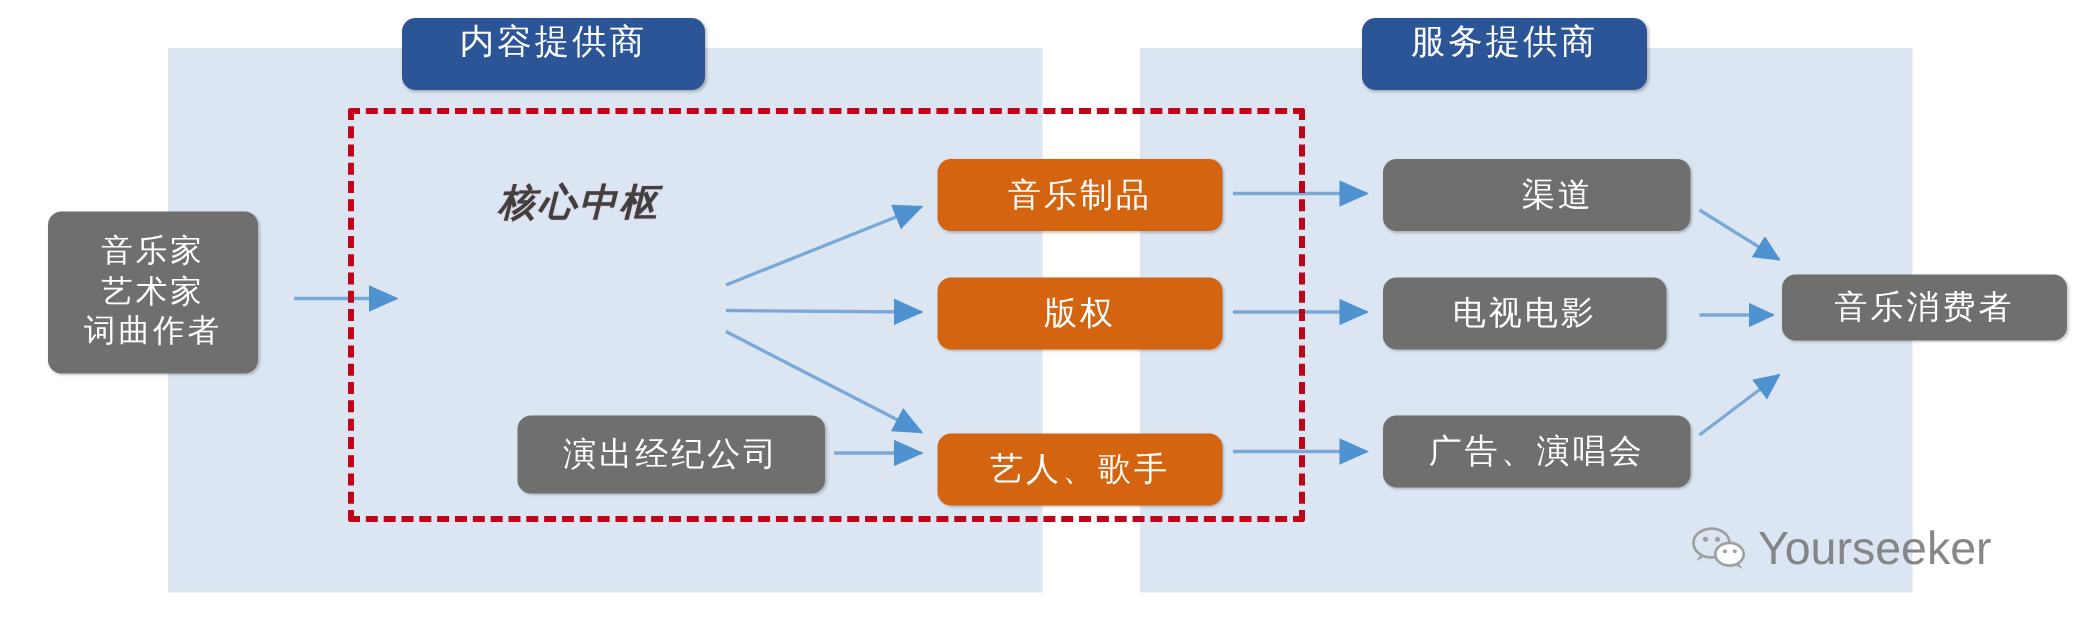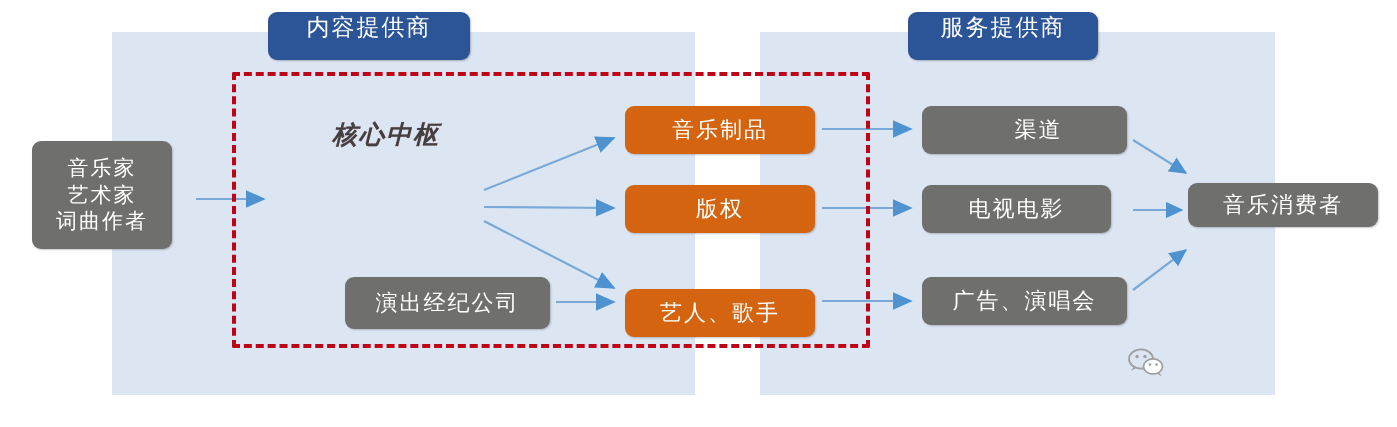--- a/index.html
+++ b/index.html
@@ -207,15 +207,16 @@
     <svg width="36" height="30" viewBox="0 0 36 30">
       <ellipse cx="13" cy="11" rx="12" ry="9.6" fill="none" stroke="#9a9a9a" stroke-width="1.8"></ellipse>
       <path d="M6,18 L3,23 L8.5,19.8 Z" fill="#9a9a9a"></path>
       <circle cx="9" cy="8.5" r="1.7" fill="#9a9a9a"></circle>
       <circle cx="17" cy="8.5" r="1.7" fill="#9a9a9a"></circle>
       <ellipse cx="25" cy="18.5" rx="9.5" ry="7.6" fill="#ffffff" stroke="#9a9a9a" stroke-width="1.8"></ellipse>
       <path d="M31,24.5 L34,28.5 L29.5,26 Z" fill="#9a9a9a"></path>
       <circle cx="22" cy="16.5" r="1.35" fill="#9a9a9a"></circle>
       <circle cx="28.5" cy="16.5" r="1.35" fill="#9a9a9a"></circle>
     </svg>
+    <span class="wm-text">Yourseeker</span>
   </div>
 
 </div>
 
 </body></html>

